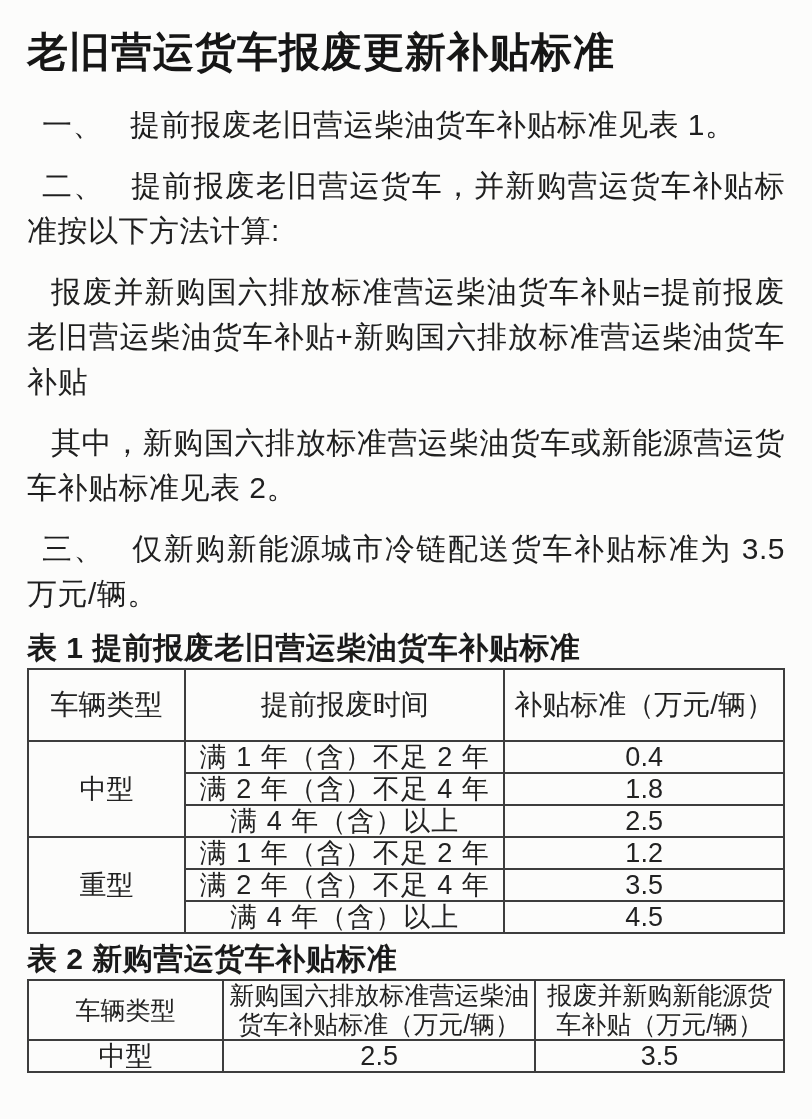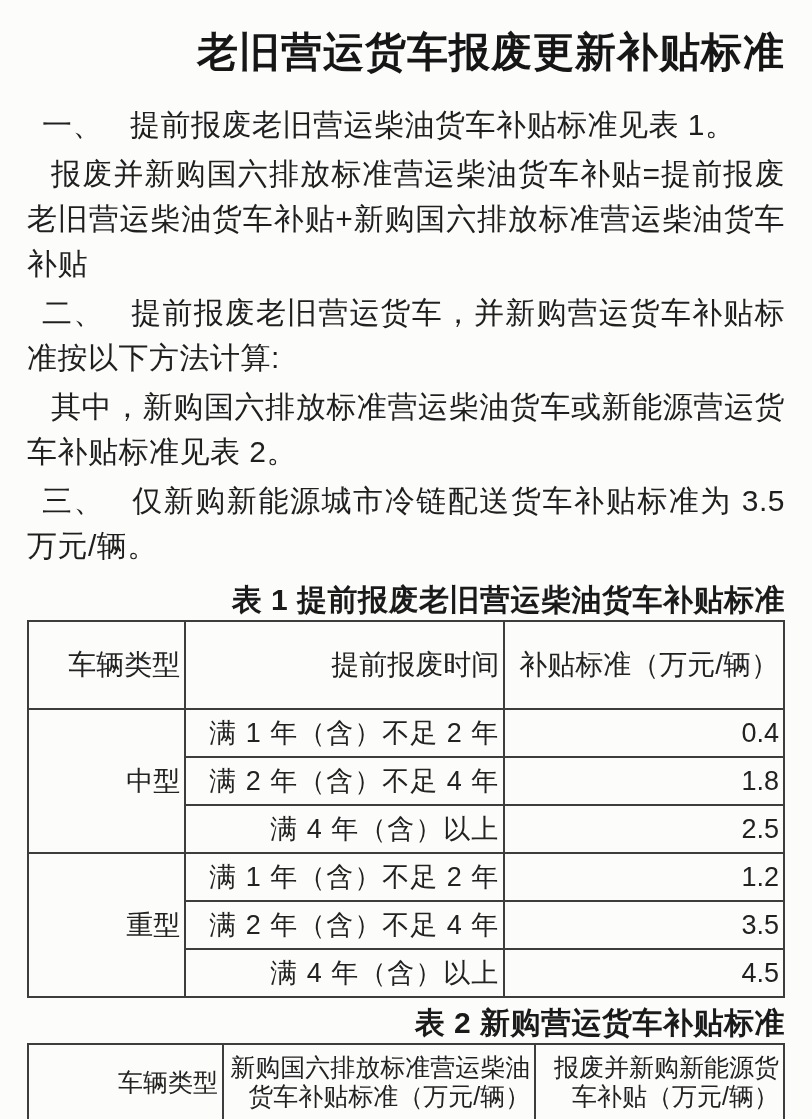--- a/index.html
+++ b/index.html
@@ -12,80 +12,80 @@
     color: #1f1f1f;
     -webkit-font-smoothing: antialiased;
   }
   .doc { padding: 6px 27px 0 27px; }
 
   h1.title {
     margin: 16px 0 20px 0;
     font-size: 41px;
     line-height: 60px;
     font-weight: 700;
-    text-align: right;
+    text-align: left;
     letter-spacing: 1px;
     color: #161616;
   }
 
   p.para {
-    margin: 4px 0 4px 0;
+    margin: 16px 0 4px 0;
     font-size: 30px;
     line-height: 45px;
     text-align: justify;
     letter-spacing: 0.5px;
   }
   p.numbered { text-indent: 15px; }
   p.body-indent { text-indent: 24px; }
   .num { margin-right: 27px; }
 
   .caption {
     font-size: 30px;
     line-height: 36px;
     font-weight: 600;
-    text-align: right;
+    text-align: left;
     letter-spacing: 0.5px;
     color: #1a1a1a;
   }
   .cap1 { margin-top: 14px; }
   .cap2 { margin-top: 7px; }
 
   table.subsidy {
     border-collapse: collapse;
     width: 758px;
     margin: 2px auto 0 auto;
     table-layout: fixed;
   }
   table.subsidy td {
     border: 2px solid #3d3d3d;
     font-size: 27px;
     line-height: 30px;
-    text-align: right;
+    text-align: center;
     vertical-align: middle;
-    padding: 8px 4px;
+    padding: 0 4px;
     color: #222;
   }
   table.t1 tr.head td { height: 70px; font-size: 28px; }
   table.t1 td { height: 28px; }
   table.t2 tr.head td { height: 52px; font-size: 25px; line-height: 29px; }
   table.t2 td { height: 28px; }
   td.left { text-align: left; padding-left: 12px; letter-spacing: 1px; }
 </style>
 </head>
 <body>
 
 <div class="doc">
 
   <h1 class="title">老旧营运货车报废更新补贴标准</h1>
 
   <p class="para numbered"><span class="num">一、</span><span>提前报废老旧营运柴油货车补贴标准见表 1。</span></p>
 
+  <p class="para numbered"><span class="num">二、</span><span>提前报废老旧营运货车，并新购营运货车补贴标准按以下方法计算:</span></p>
+
   <p class="para body-indent"><span>报废并新购国六排放标准营运柴油货车补贴=提前报废老旧营运柴油货车补贴+新购国六排放标准营运柴油货车补贴</span></p>
-
-  <p class="para numbered"><span class="num">二、</span><span>提前报废老旧营运货车，并新购营运货车补贴标准按以下方法计算:</span></p>
 
 
   <p class="para body-indent"><span>其中，新购国六排放标准营运柴油货车或新能源营运货车补贴标准见表 2。</span></p>
 
   <p class="para numbered"><span class="num">三、</span><span>仅新购新能源城市冷链配送货车补贴标准为 3.5 万元/辆。</span></p>
 
   <div class="caption cap1">表 1 提前报废老旧营运柴油货车补贴标准</div>
 
   <table class="subsidy t1">
     <colgroup>

